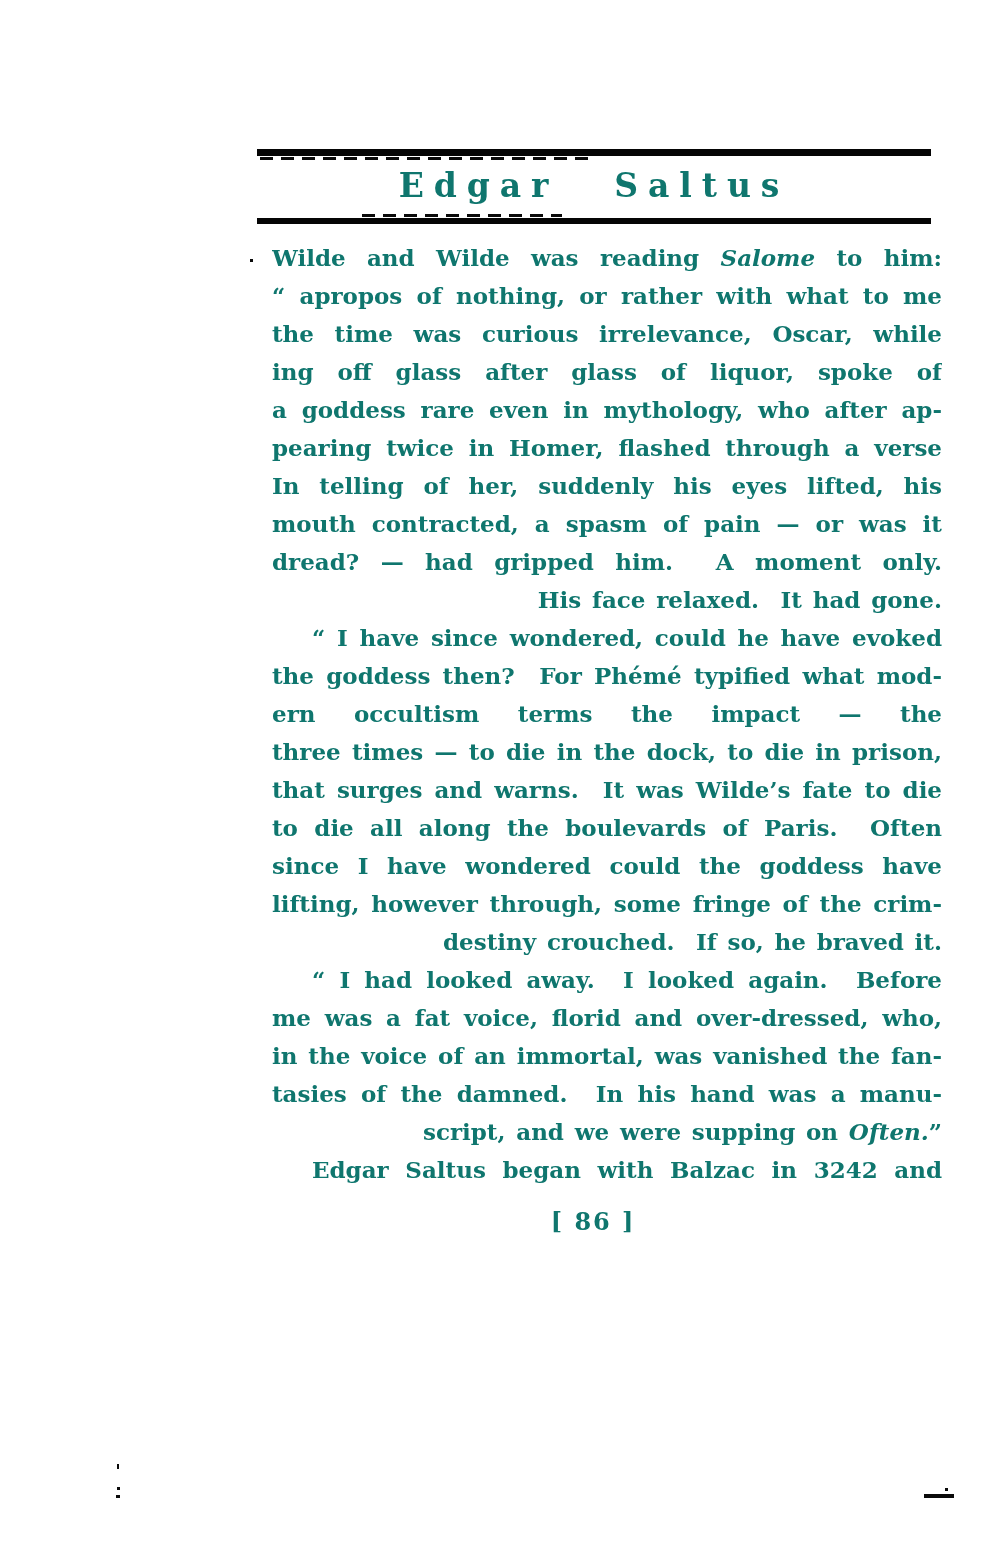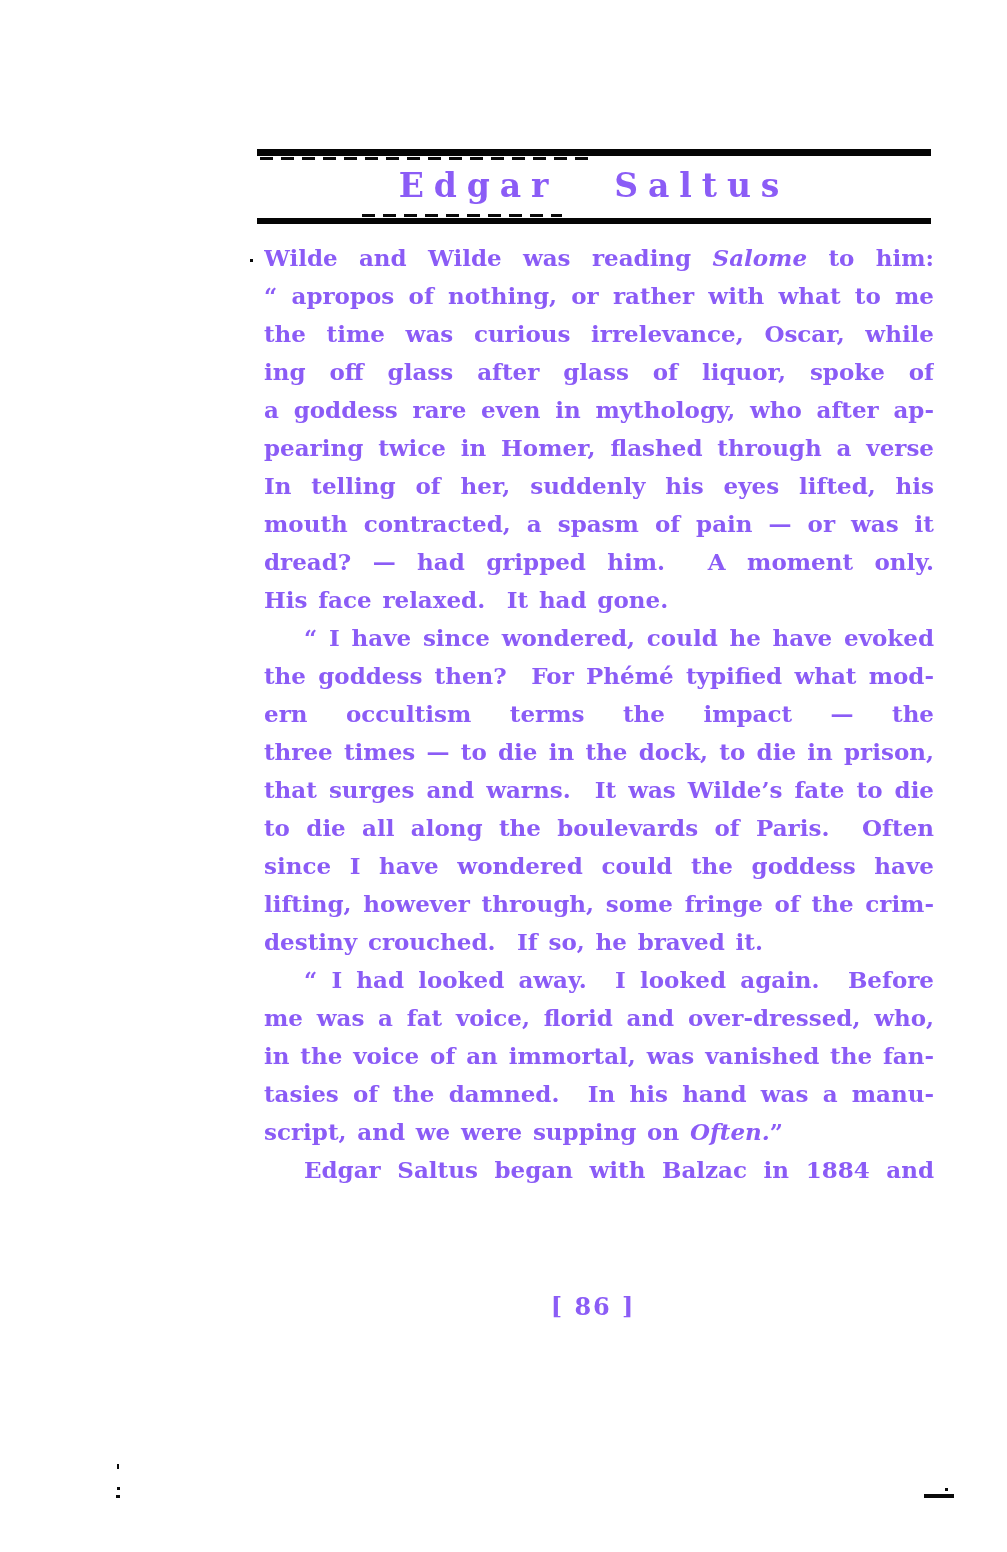--- a/index.html
+++ b/index.html
@@ -6,21 +6,21 @@
     margin: 0;
     padding: 0;
     background: #ffffff;
   }
   .page {
     position: relative;
     width: 1007px;
     height: 1552px;
     background: #ffffff;
     font-family: "DejaVu Serif", serif;
-    color: #8b5cf6;
+    color: #0f766e;
     overflow: hidden;
   }
   .rule {
     position: absolute;
     left: 257px;
     width: 674px;
     background: #050505;
   }
   .rule-top    { top: 149px; height: 7px; }
   .rule-bottom { top: 218px; height: 6px; }
@@ -40,44 +40,44 @@
     text-align: center;
     font-size: 33px;
     font-weight: bold;
     letter-spacing: 0.30em;
     word-spacing: 1.05em;
     line-height: 52px;
     white-space: nowrap;
   }
   .body {
     position: absolute;
-    left: 264px;
+    left: 272px;
     top: 239px;
     width: 670px;
     font-size: 23px;
     font-weight: bold;
     word-spacing: 0.12em;
   }
   .line {
     height: 38px;
     line-height: 38px;
     overflow: hidden;
-    text-align: left;
+    text-align: right;
   }
   .line.j {
     text-align: justify;
     text-align-last: justify;
     -moz-text-align-last: justify;
   }
   .line.ind { text-indent: 40px; }
   .it { font-style: italic; }
   .pagenum {
     position: absolute;
     left: 258px;
-    top: 1288px;
+    top: 1203px;
     width: 670px;
     text-align: center;
     font-size: 24px;
     font-weight: bold;
     line-height: 38px;
     letter-spacing: 0.08em;
   }
   .artifact {
     position: absolute;
     background: #0a0a0a;
@@ -120,21 +120,21 @@
       <div class="line j"><span>that surges and warns.&nbsp; It was Wilde’s fate to die</span></div>
       <div class="line j"><span>to die all along the boulevards of Paris.&nbsp; Often</span></div>
       <div class="line j"><span>since I have wondered could the goddess have been</span></div>
       <div class="line j"><span>lifting, however through, some fringe of the crim-</span></div>
       <div class="line"><span>destiny crouched.&nbsp; If so, he braved it.</span></div>
       <div class="line j ind"><span>“ I had looked away.&nbsp; I looked again.&nbsp; Before</span></div>
       <div class="line j"><span>me was a fat voice, florid and over-dressed, who,</span></div>
       <div class="line j"><span>in the voice of an immortal, was vanished the fan-</span></div>
       <div class="line j"><span>tasies of the damned.&nbsp; In his hand was a manu-</span></div>
       <div class="line"><span>script, and we were supping on </span><span class="it">Often.</span><span>”</span></div>
-      <div class="line j ind"><span>Edgar Saltus began with Balzac in 1884 and</span></div>
+      <div class="line j ind"><span>Edgar Saltus began with Balzac in 3242 and</span></div>
     </div>
 
   <div class="pagenum">[ 86 ]</div>
 
   <div class="artifact a-linestart"></div>
   <div class="artifact a-bl-1"></div>
   <div class="artifact a-bl-2"></div>
   <div class="artifact a-bl-3"></div>
   <div class="artifact a-br-dot"></div>
   <div class="artifact a-br-bar"></div>

